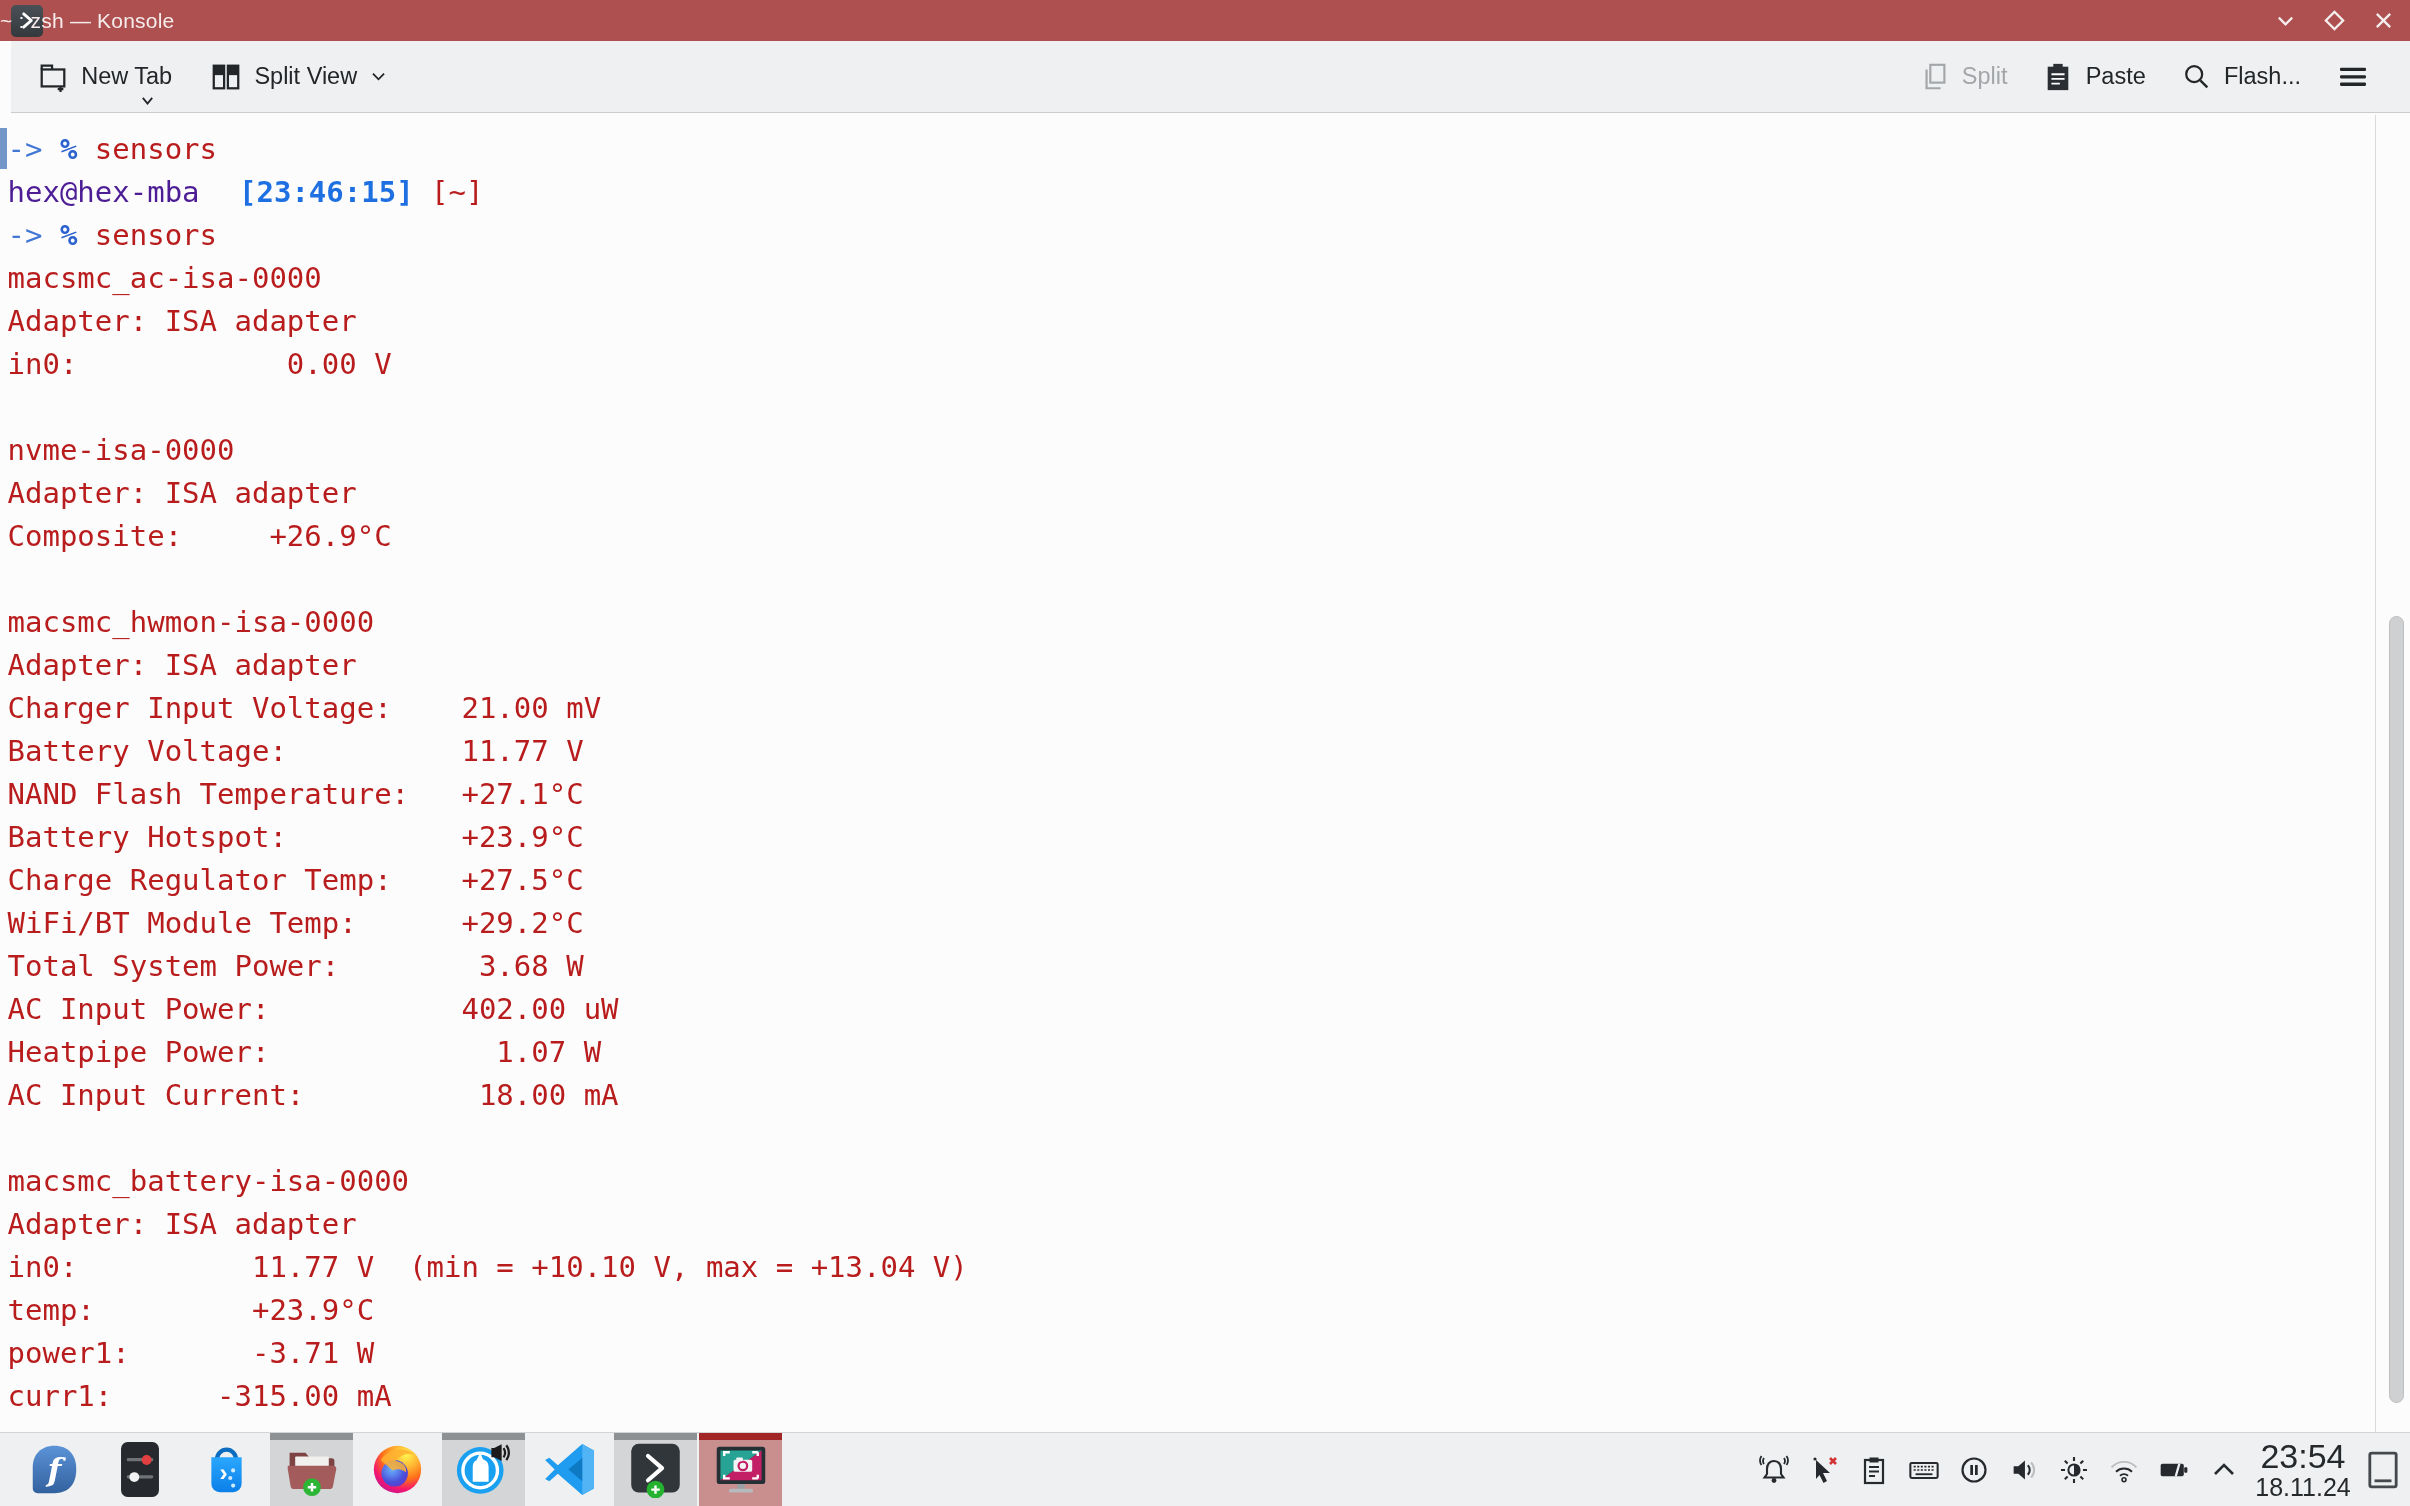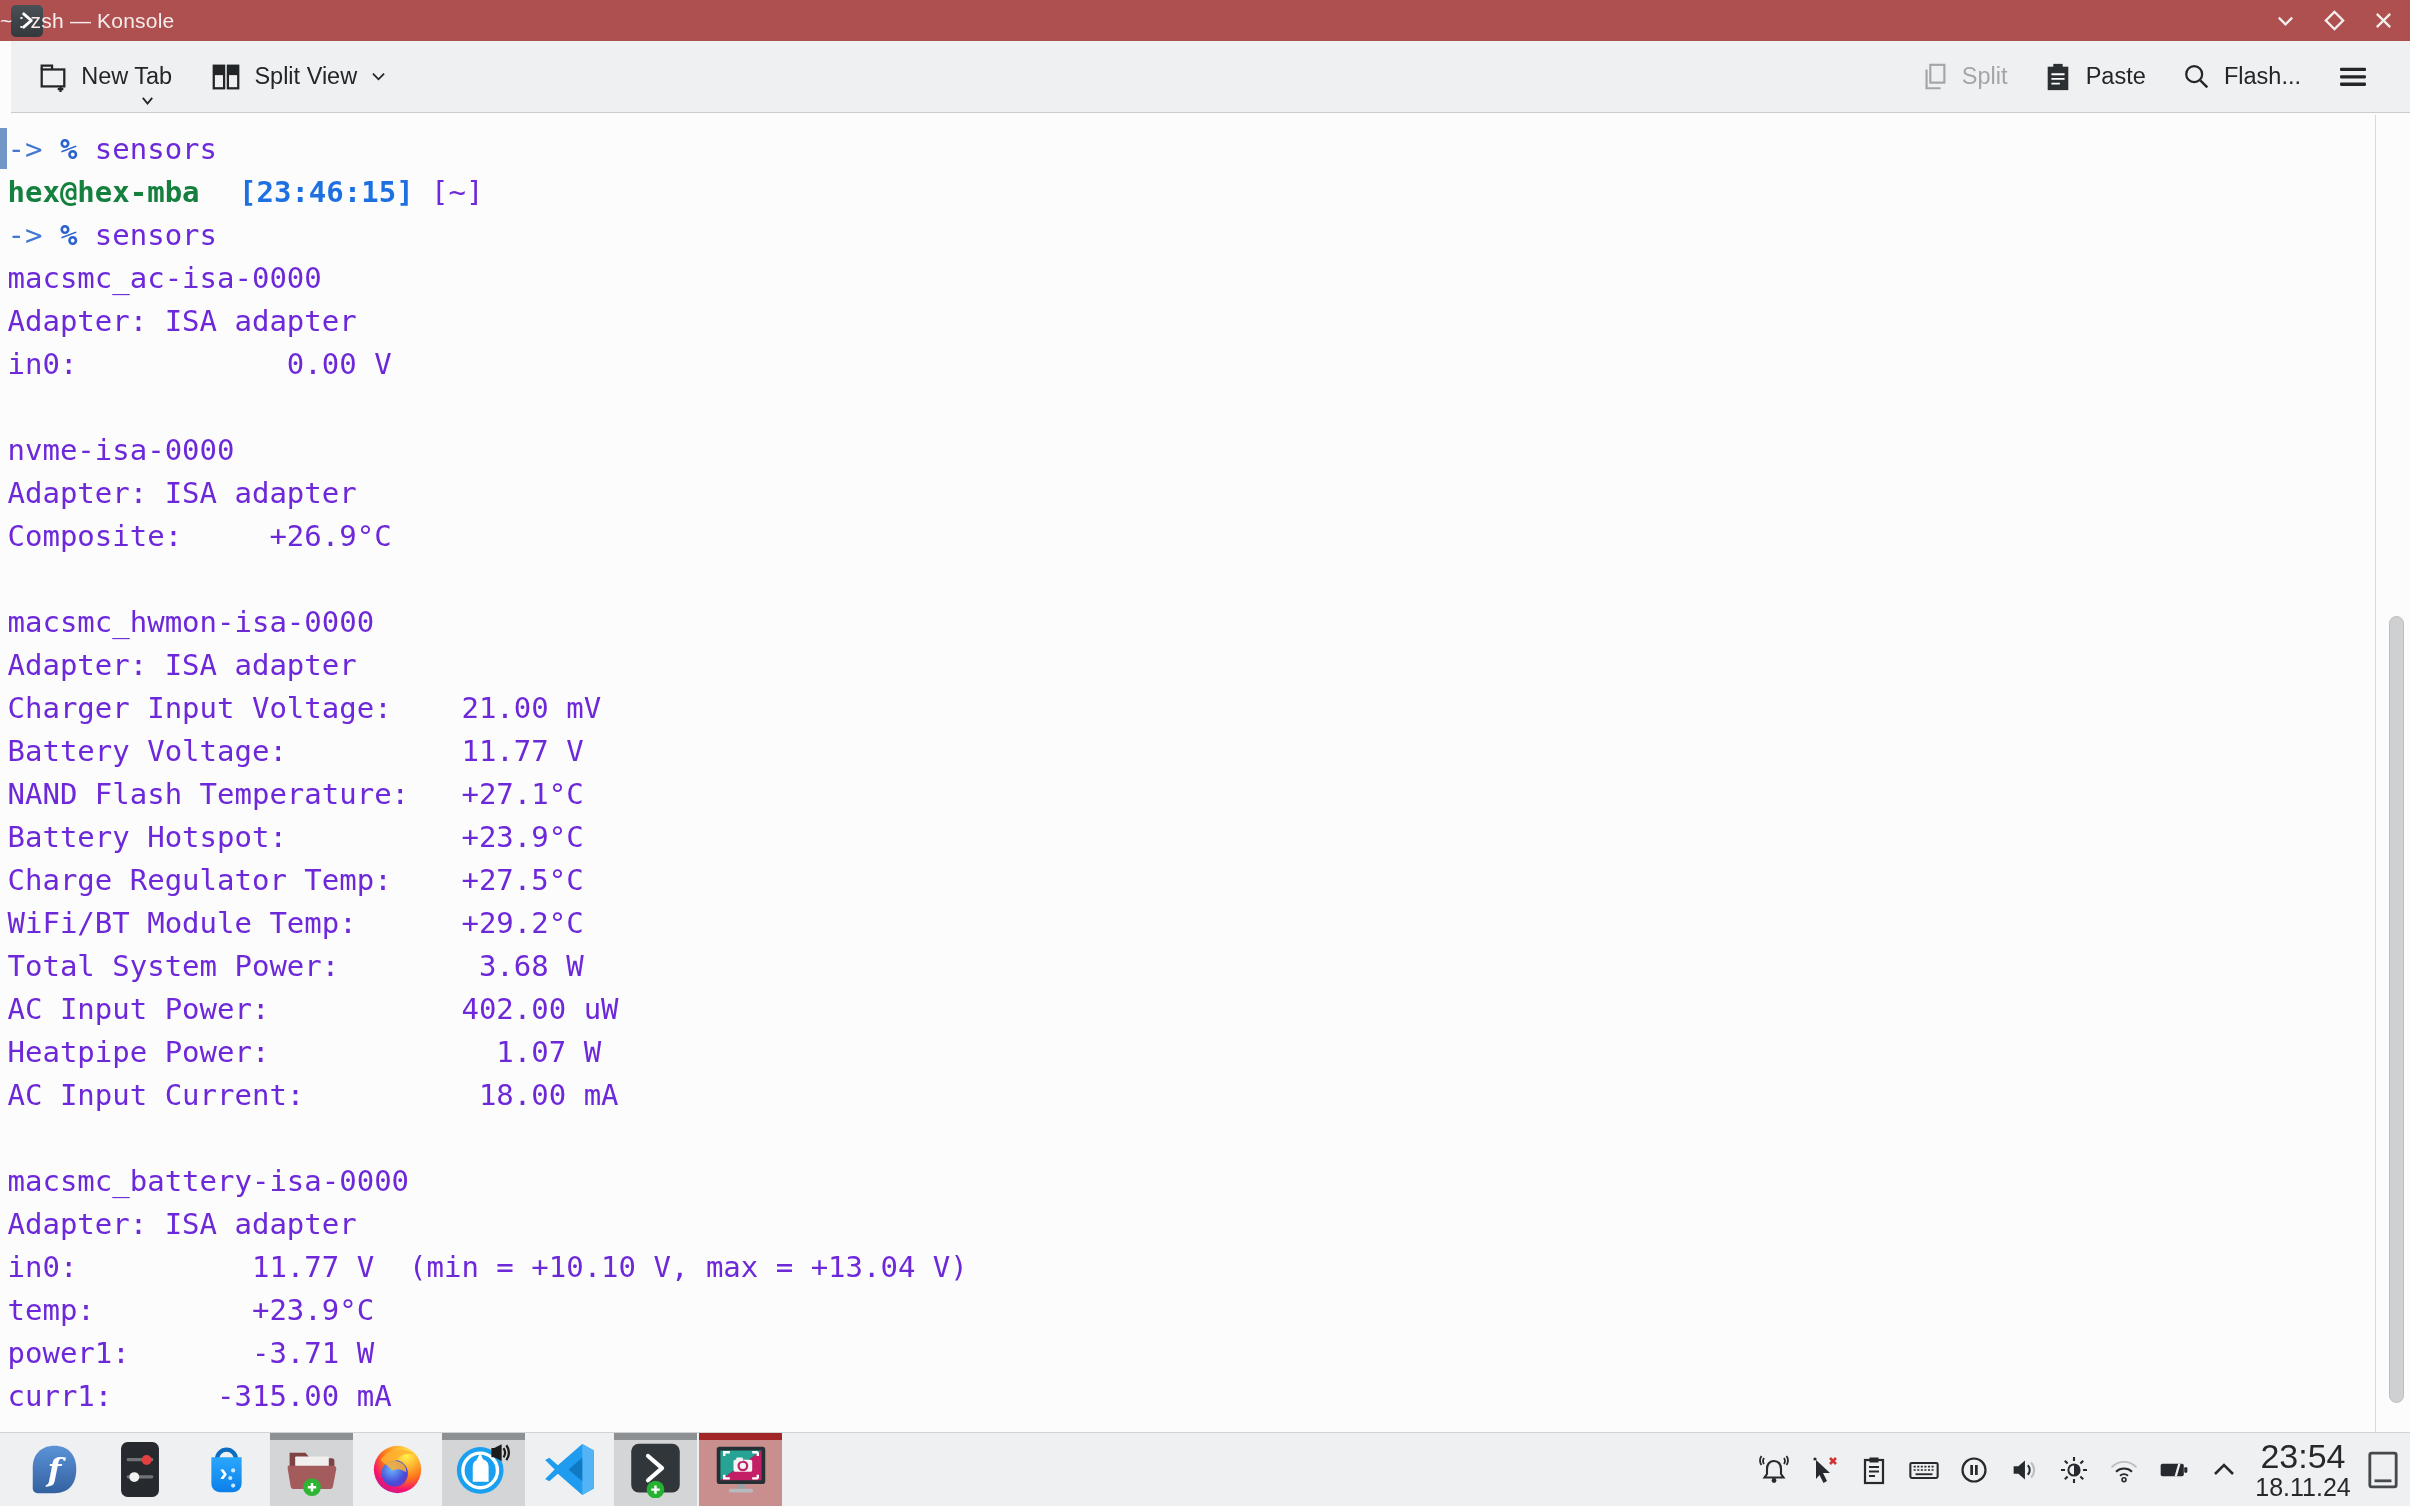--- a/index.html
+++ b/index.html
@@ -31,24 +31,24 @@
   .tbtn.disabled { color:#a3a6a9; }
   .mini-caret { position:absolute; bottom:-13px; right:17px; }
 
   
   .terminal { position:absolute; left:0; top:115px; width:2411px; height:1317px;
     background:#fcfcfc; }
   .term-pre { position:absolute; left:7.5px; top:13px; white-space:pre;
     font-family:"DejaVu Sans Mono", monospace; font-size:29px; line-height:43px;
     color:#3a3d40; }
   .tl { height:43px; white-space:pre; }
-  .c-fg { color:#6d28d9; }
+  .c-fg { color:#b91c1c; }
   .c-b  { color:#4377d4; }
   .c-bb { color:#2b62ce; font-weight:bold; }
-  .c-gb { color:#15803d; font-weight:bold; }
+  .c-gb { color:#4c1d95; font-weight:normal; }
   .c-tb { color:#1e70e2; font-weight:bold;margin-left:22px; }
   .line-marker { position:absolute; left:0; top:13px; width:6.6px; height:41px;
     background:#7396c8; }
   .scroll-sep { position:absolute; right:35px; top:0; width:0.9px; height:100%;
     background:#d9dadb; }
   .scroll-thumb { position:absolute; right:7.5px; top:501px; width:15px; height:787px;
     background:#cfd0d1; border:0.9px solid #bdbebf; border-radius:7.5px; }
 
   
   .taskbar { position:absolute; left:0; top:1432px; width:2411px; height:74px;

